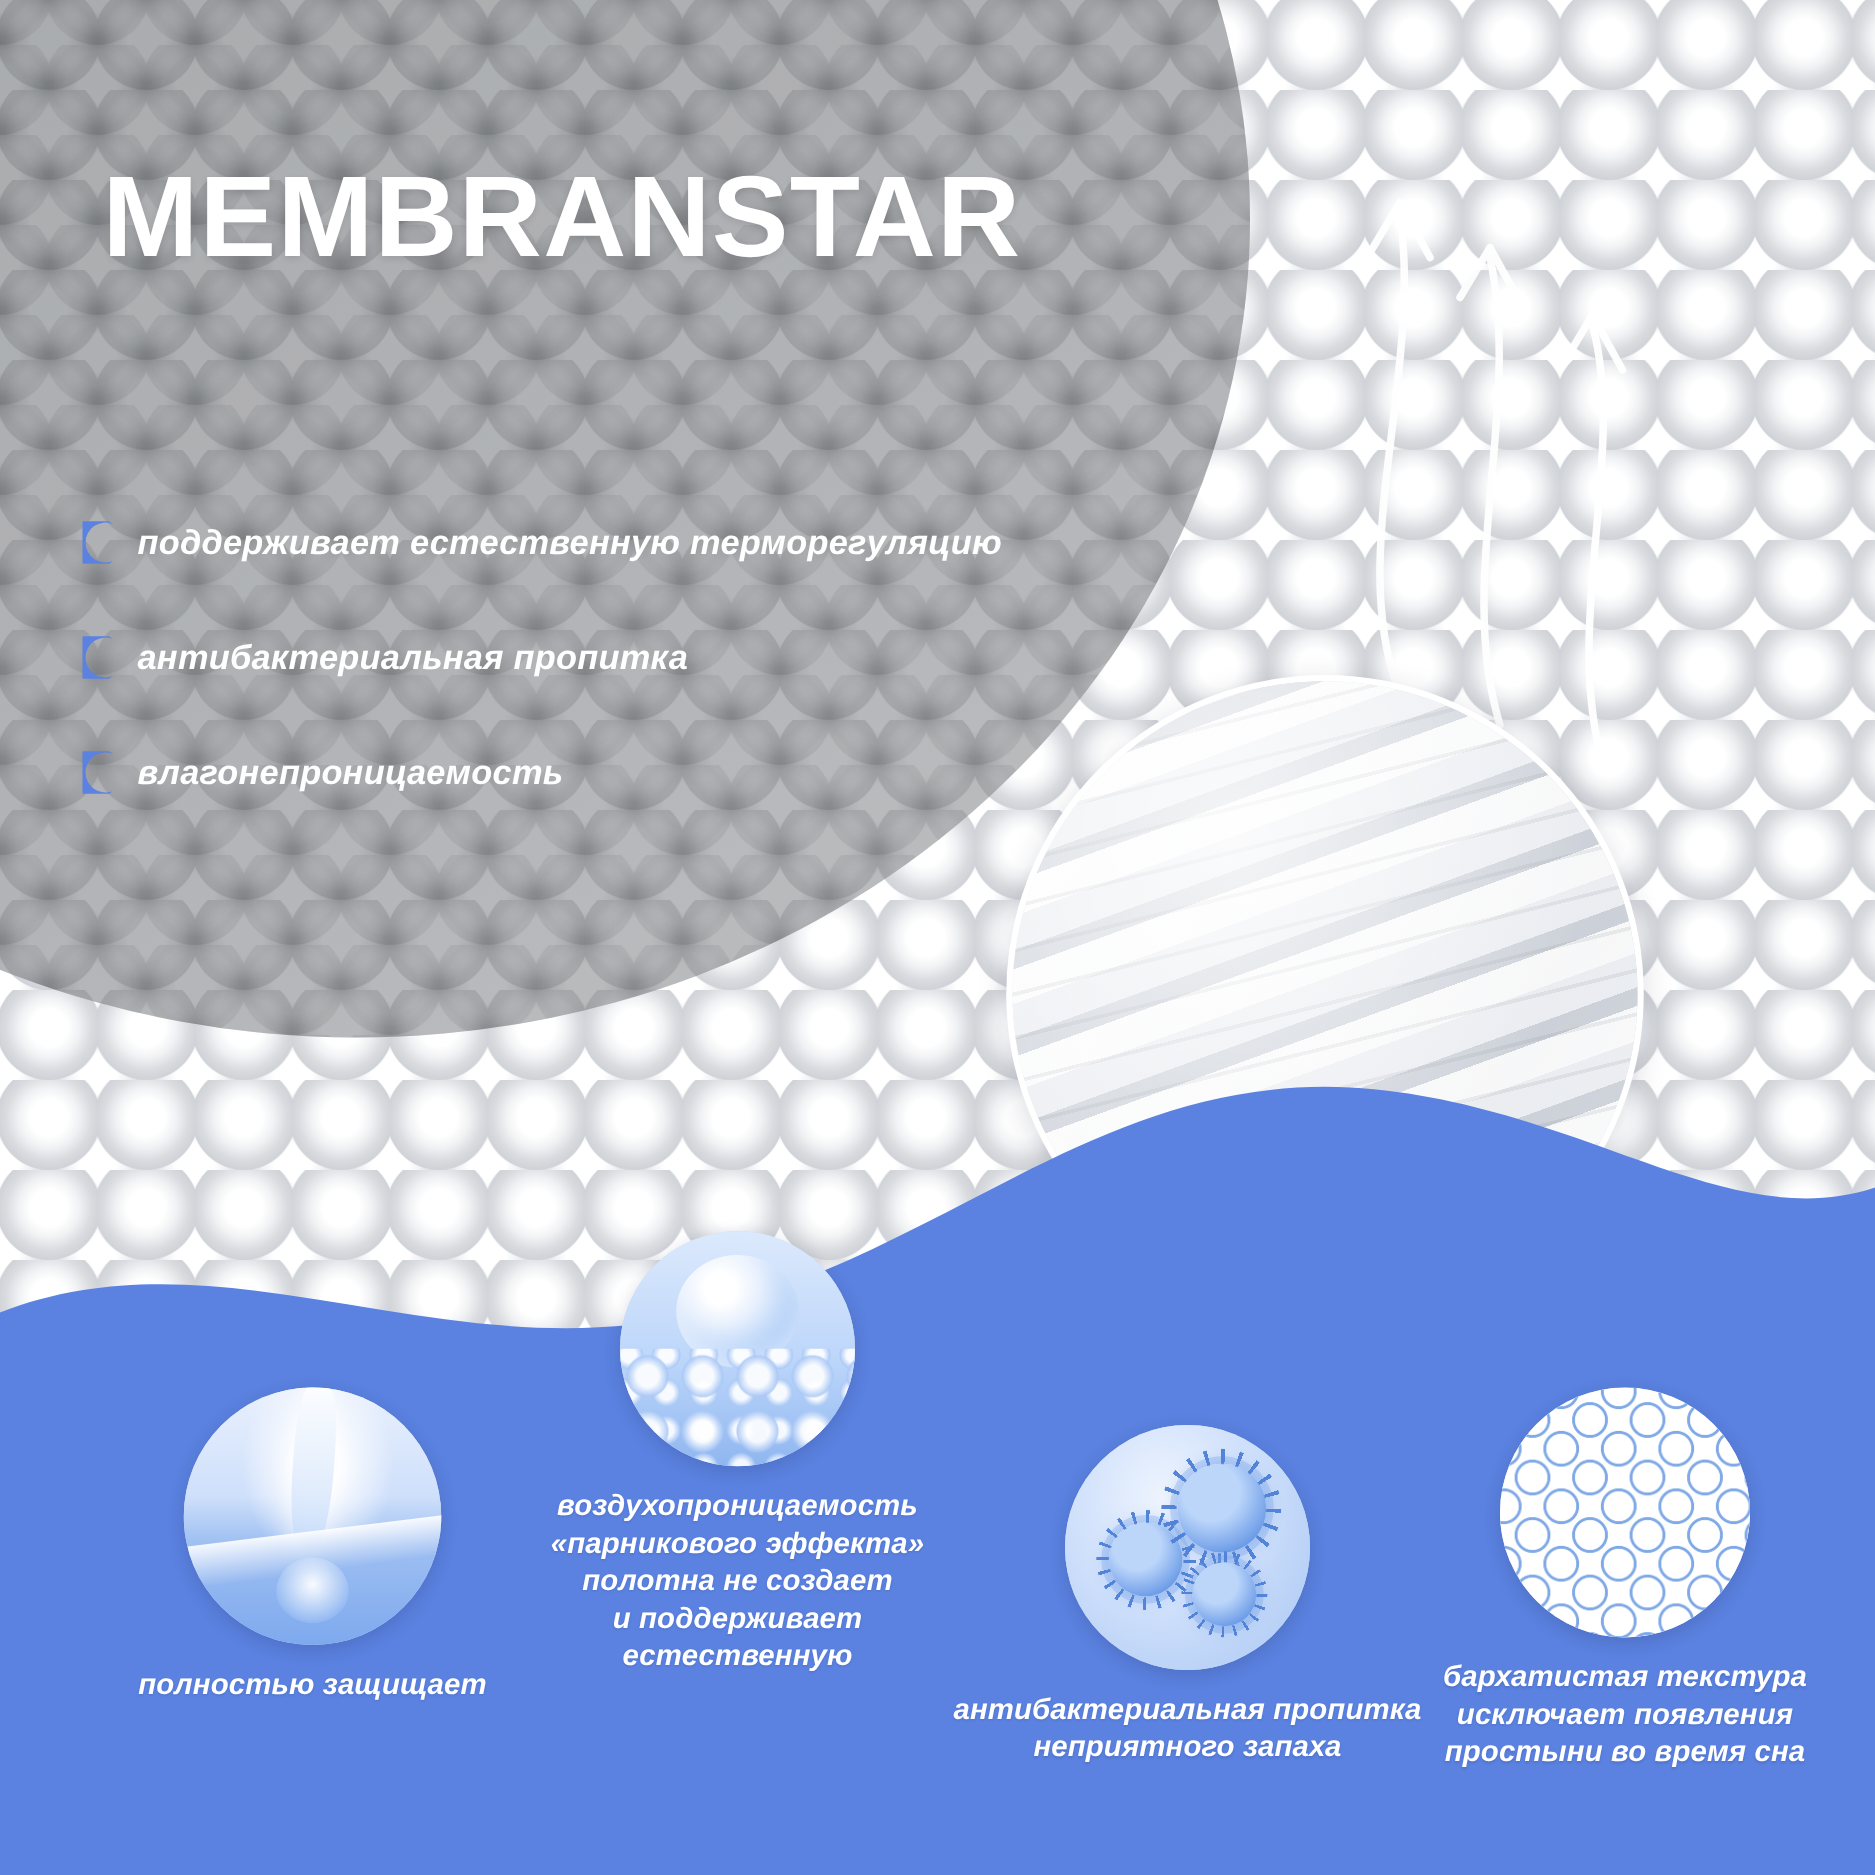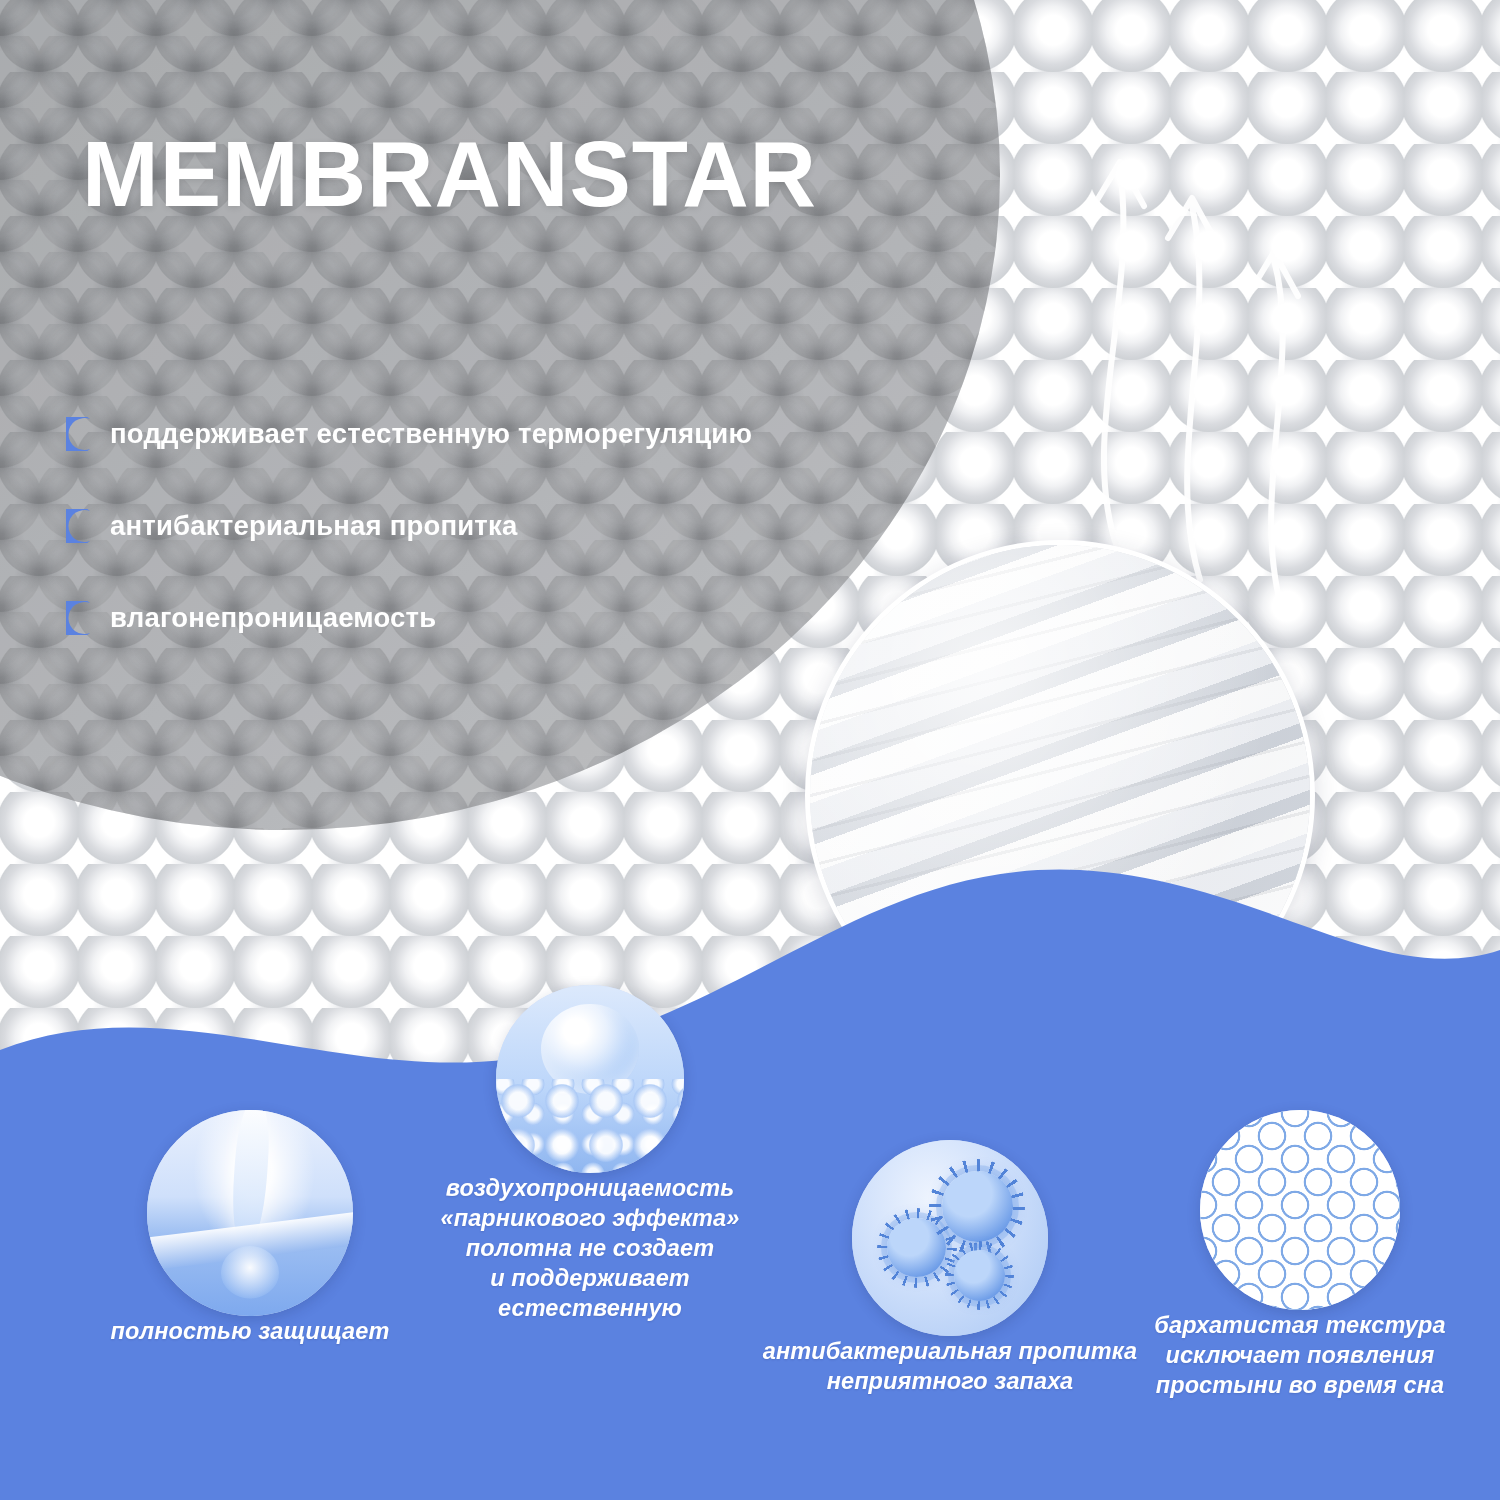--- a/index.html
+++ b/index.html
@@ -59,21 +59,21 @@
   }
 
   
   .bullets{position:absolute;left:66px;top:388px;width:880px;}
   .bullet-row{display:flex;align-items:center;height:92px;}
   .bullet-mark{
     width:44px;flex:0 0 44px;display:flex;align-items:center;justify-content:flex-start;
   }
   .bullet-mark svg{display:block;}
   .bullet-text{
-    font-size:27.5px;font-weight:bold;color:#ffffff;letter-spacing:.2px;
+    font-size:27.5px;font-weight:bold;color:#ffffff;letter-spacing:.2px;font-style:italic;
   }
 
   
   .airflow{position:absolute;left:1060px;top:110px;width:330px;height:560px;}
 
   
   .hero-circle{
     position:absolute;left:805px;top:540px;width:500px;height:500px;
     border-radius:50%;
     border:5px solid #ffffff;
@@ -104,21 +104,21 @@
   }
   .feature .thumb{
     border-radius:50%;
     overflow:hidden;
     margin:0 auto;
     box-shadow:0 4px 14px rgba(20,35,80,.18);
     position:relative;
     background:#cddcf7;
   }
   .feature .cap{
-    margin-top:0;
+    margin-top:16px;
     font-size:23.5px;font-weight:bold;font-style:italic;
     line-height:1.28;letter-spacing:.1px;
     text-shadow:0 1px 2px rgba(25,45,100,.18);
   }
 
   
   .art-drop{
     position:absolute;inset:0;
     background:
       radial-gradient(ellipse at 52% 30%, rgba(255,255,255,.95) 0 12%, rgba(255,255,255,0) 40%),

